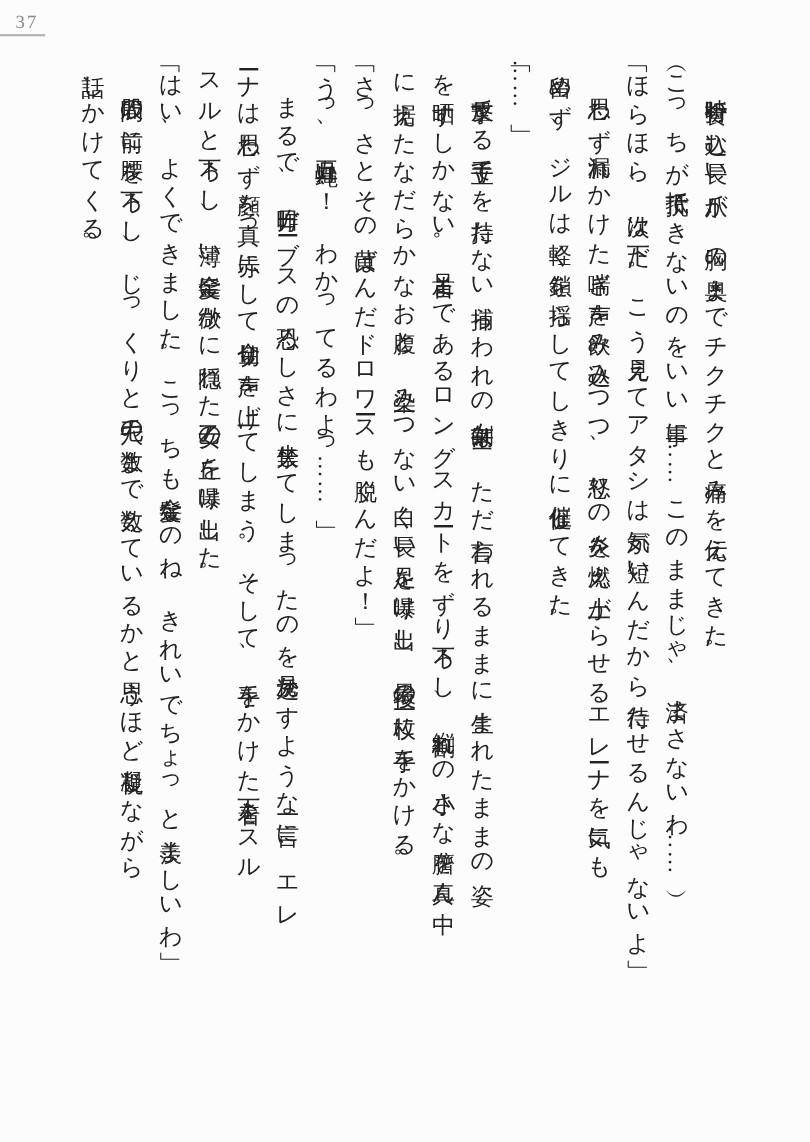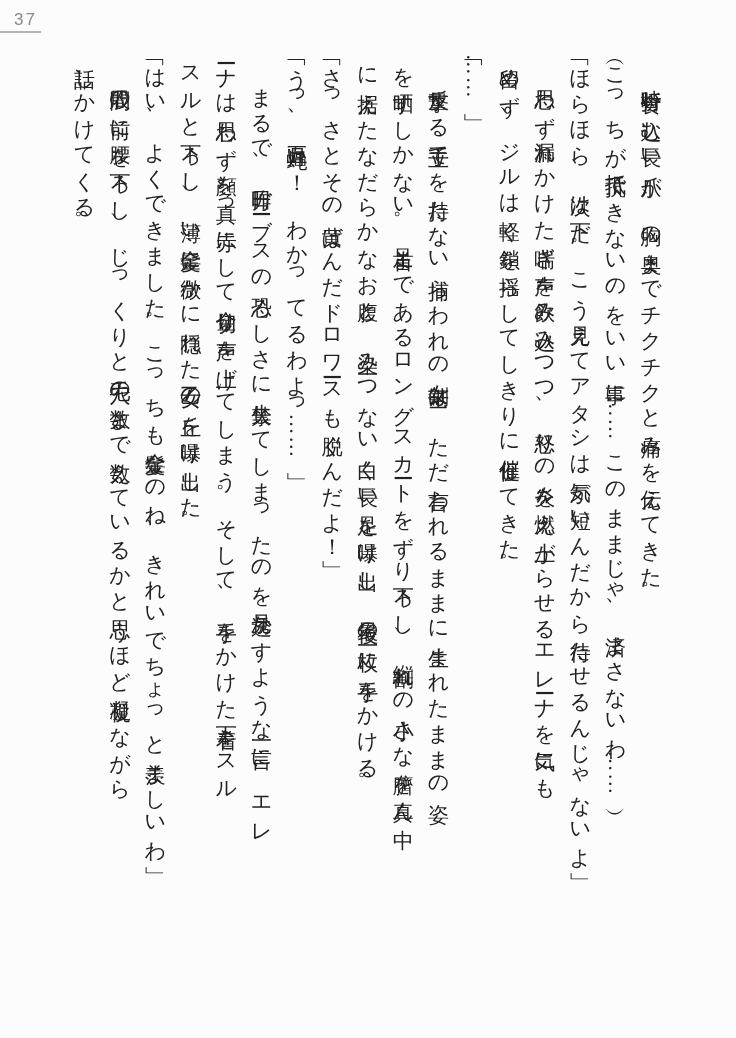--- a/index.html
+++ b/index.html
@@ -17,21 +17,21 @@
     height: 1038px;
     background: #fcfcfc;
   }
   .page-number {
     position: absolute;
     top: 10px;
     left: 14px;
     font-size: 17px;
     letter-spacing: 2px;
     color: #8a8a8a;
-    font-family: Liberation Sans, sans-serif;
+    font-family: Liberation Serif, serif;
   }
   .page-number-rule {
     position: absolute;
     top: 31px;
     left: 0;
     width: 41px;
     height: 2px;
     background: #b3b3b3;
   }
   .text-block {

